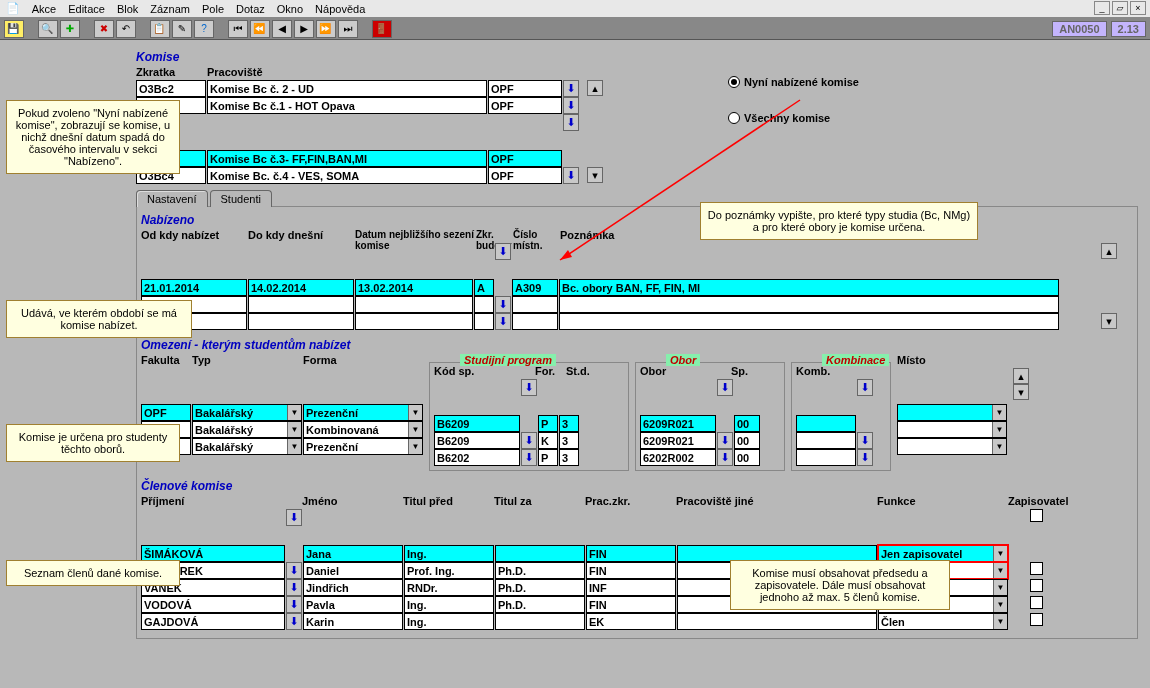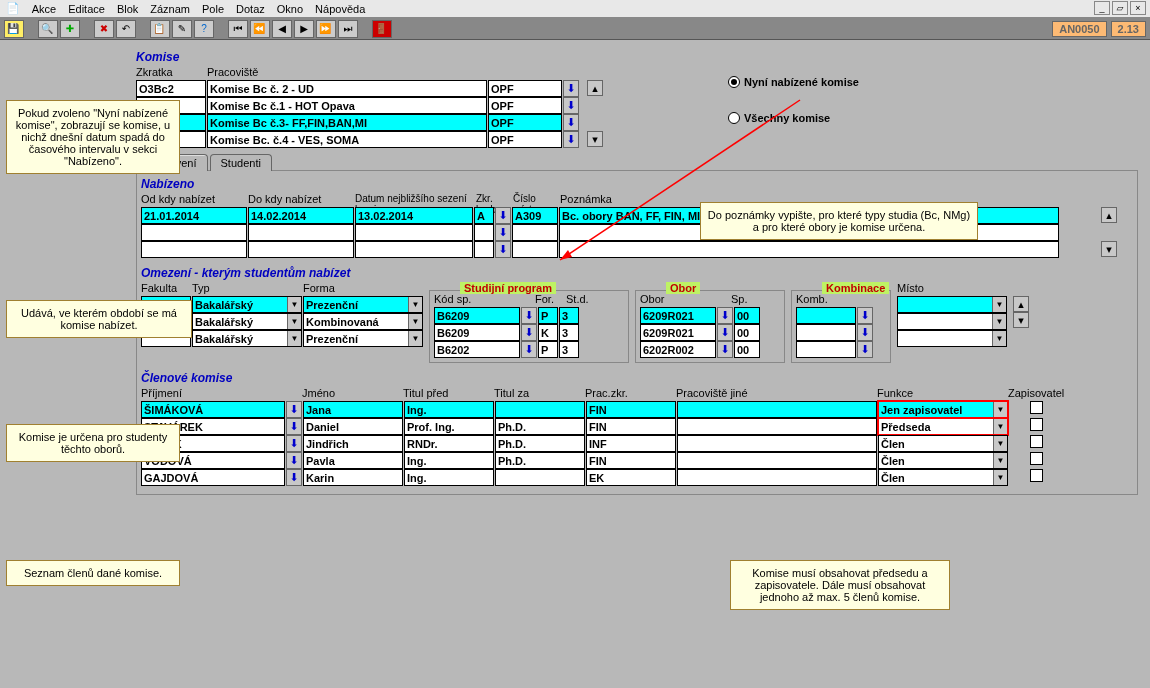--- a/index.html
+++ b/index.html
@@ -5,45 +5,45 @@
   * { box-sizing: border-box; font-family: "Segoe UI", Tahoma, sans-serif; font-size: 11px; }
   body { margin:0; background:#b8b8b8; width:1150px; height:688px; overflow:hidden; position:relative; }
   .menubar { background:#e8e8e8; border-bottom:1px solid #888; height:18px; display:flex; align-items:center; padding-left:6px; gap:12px;}
   .menubar span { color:#000; }
   .wctl { position:absolute; right:4px; top:1px; display:flex; gap:2px;}
   .wbtn { width:16px; height:14px; border:1px solid #888; background:#e8e8e8; display:flex; align-items:center; justify-content:center; font-size:9px;}
   .toolbar { background:#888; height:22px; display:flex; align-items:center; padding:0 4px; gap:2px; border-bottom:1px solid #555;}
   .tbtn { width:20px; height:18px; background:#ccc; border:1px solid #666; display:flex; align-items:center; justify-content:center; font-size:10px;}
   .tgap { width:10px;}
   .code { margin-left:auto; display:flex; gap:4px; }
-  .code .box { background:#fdba74; border:1px solid #666; padding:1px 6px; color:#666; font-weight:bold;}
+  .code .box { background:#c4b5fd; border:1px solid #666; padding:1px 6px; color:#666; font-weight:bold;}
   .form { position:absolute; left:128px; top:42px; right:4px; bottom:4px; background:#b8b8b8; padding:6px 8px 0 8px; overflow:hidden;}
   .sectitle { color:#0000c0; font-weight:bold; font-style:italic; font-size:12px; margin:2px 0;}
   .row { display:flex; gap:1px;}
   input.cell, .cell { border:1px solid #000; background:#fff; height:17px; padding:0 2px; font-weight:bold;}
-  .hl { background:#00ffff !important; color:#000 !important;}
-  .lbl { font-weight:normal; height:14px; }
+  .hl { background:#00ffff !important; color:#000 !important;margin-top:36px;}
+  .lbl { font-weight:bold; height:14px; }
   .btn-sp { width:16px; height:17px; background:#c8c8c8; border:1px solid #666; display:flex; align-items:center; justify-content:center; color:#0000cc;}
   .scroll { width:16px; display:flex; flex-direction:column;}
   .sb { width:16px; height:16px; background:#c8c8c8; border:1px solid #666; display:flex; align-items:center; justify-content:center;}
   .tabs { display:flex; margin-top:6px;}
   .tab { border:1px solid #666; border-bottom:none; background:#b8b8b8; padding:2px 10px; border-radius:4px 4px 0 0; margin-right:2px;}
   .tab.active { background:#b8b8b8; box-shadow:inset 1px 1px 0 #ddd;}
   .fieldset { border:1px solid #888; border-top:1px solid #888; margin-top:-1px; padding:4px;}
   .radio { display:flex; align-items:center; gap:4px; font-weight:bold;}
   .rdot { width:12px; height:12px; border:1px solid #000; border-radius:50%; background:#fff; display:flex; align-items:center; justify-content:center;}
   .rdot.on::after{content:""; width:6px;height:6px;border-radius:50%;background:#000;}
   .callout { position:absolute; background:#ffffe0; border:1px solid #a08030; padding:6px; font-size:11px; text-align:center; width:180px; z-index:50;}
   .callout::after{content:""; position:absolute;}
   .mini-select { border:1px solid #000; background:#fff; height:17px; display:flex; align-items:center; font-weight:bold;}
   .dd { width:14px; background:#c8c8c8; border-left:1px solid #666; height:100%; display:flex; align-items:center; justify-content:center; margin-left:auto; font-size:8px;}
   .chk { width:13px; height:13px; border:1px solid #000; background:#fff; display:inline-block;}
   .red-out { outline:2px solid #ff0000; outline-offset:-1px;}
   .grp { border:1px solid #888; padding:2px 4px 4px 4px; position:relative; margin-top:8px;}
-  .grp-title { position:absolute; top:-9px; left:30px; background:#bef264; padding:0 4px; color:#c00000; font-weight:bold; }
+  .grp-title { position:absolute; top:-9px; left:30px; background:#86efac; padding:0 4px; color:#c00000; font-weight:bold; font-style:italic;}
   svg.arrow { position:absolute; pointer-events:none; z-index:40;}
 </style>
 </head>
 <body>
 
 <div class="menubar">
   <span>📄</span>
   <span>Akce</span>
   <span>Editace</span>
   <span>Blok</span>
@@ -142,21 +142,21 @@
 
   <div class="tabs">
     <div class="tab active">Nastavení</div>
     <div class="tab">Studenti</div>
   </div>
   <div class="fieldset" style="padding:4px 4px 8px 4px;">
 
     <div class="sectitle">Nabízeno</div>
     <div class="row" style="align-items:flex-end">
       <div class="lbl" style="width:106px">Od kdy nabízet</div>
-      <div class="lbl" style="width:106px">Do kdy nabízet</div>
+      <div class="lbl" style="width:106px">Do kdy dnešní</div>
       <div class="lbl" style="width:120px;font-size:10px">Datum nejbližšího sezení komise</div>
       <div class="lbl" style="width:36px;font-size:10px">Zkr. budovy</div>
       <div class="lbl" style="width:46px;font-size:10px">Číslo místn.</div>
       <div class="lbl" style="width:300px">Poznámka</div>
     </div>
     <div class="row">
       <input class="cell hl" style="width: 106px;" value="21.01.2014">
       <input class="cell hl" style="width: 106px;" value="14.02.2014">
       <input class="cell hl" style="width: 118px;" value="13.02.2014">
       <input class="cell hl" style="width: 20px;" value="A">

